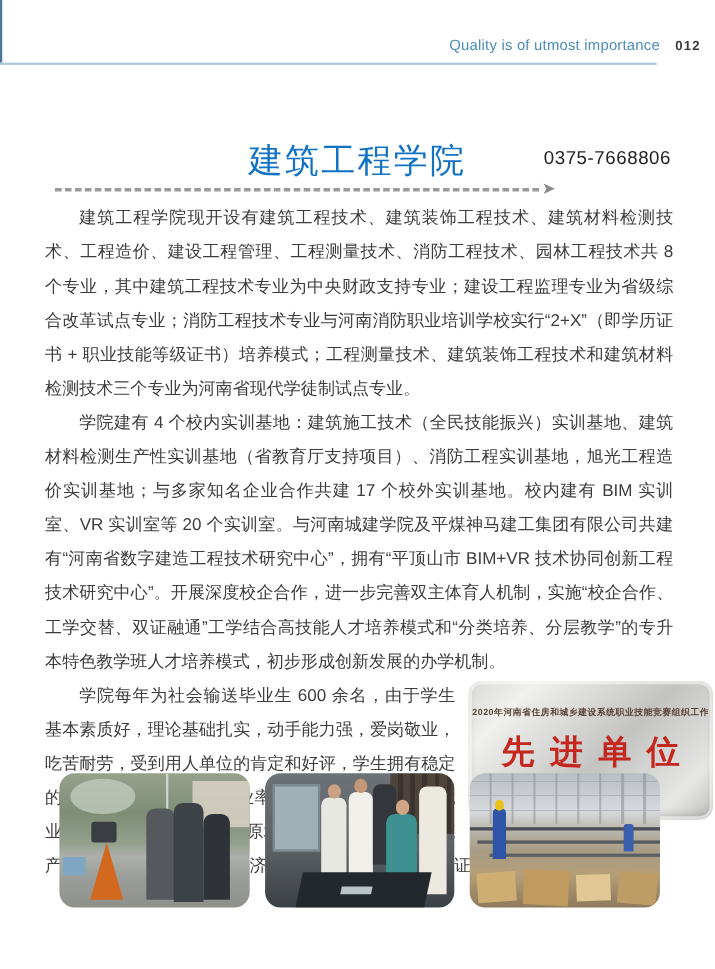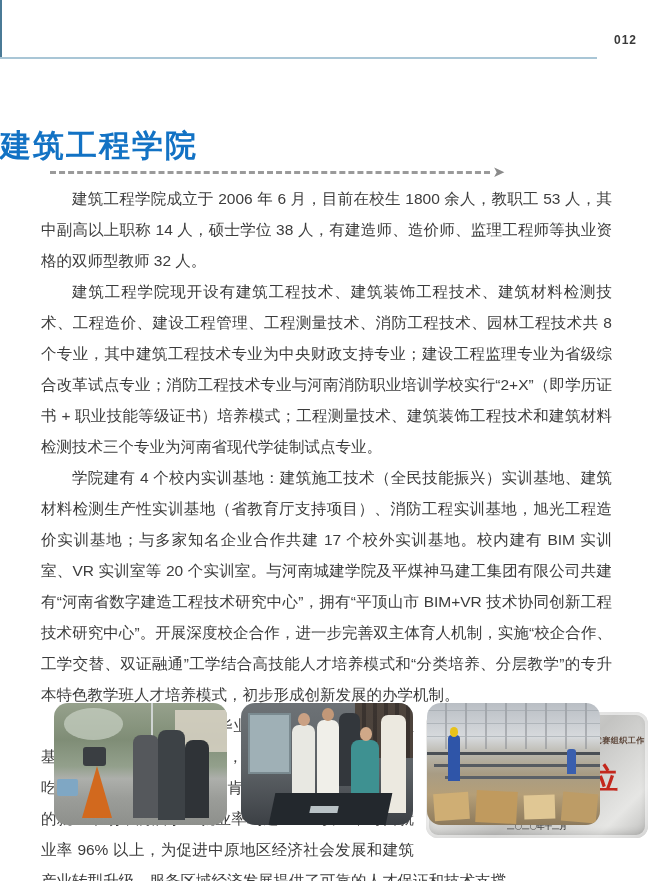--- a/index.html
+++ b/index.html
@@ -9,21 +9,21 @@
   }
   
   .edge-accent{position:absolute;left:0;top:0;width:2px;height:57px;background:#4a7a96;}
   .page-header{position:absolute;top:33px;right:13px;display:flex;align-items:baseline;gap:14px;}
   .slogan{color:#4b8cb8;font-size:13.5px;letter-spacing:.2px;}
   .page-number{color:#3a3a3a;font-size:12px;font-weight:bold;letter-spacing:1px;}
   .header-line{position:absolute;top:57px;left:0;width:597px;height:2px;background:#a9c6d6;}
   
   .title-row{position:absolute;top:124px;left:0;width:650px;height:44px;}
   .college-title{
-    width:100%;text-align:left;color:#1272c4;font-size:31px;font-weight:bold;
+    width:100%;text-align:center;color:#1272c4;font-size:31px;font-weight:normal;
     letter-spacing:2px;line-height:44px;
   }
   .phone{position:absolute;right:40px;top:10px;color:#222;font-size:17px;letter-spacing:.5px;}
   
   .dash-divider{position:absolute;top:167px;left:50px;width:455px;height:10px;display:flex;align-items:center;}
   .dashes{flex:1;border-top:3px dashed #9a9a9a;height:0;}
   .dash-arrow{color:#8a8a8a;font-size:15px;line-height:10px;margin-left:2px;}
   
   .content{
     position:absolute;left:41px;top:183px;width:571px;
@@ -87,35 +87,36 @@
   .p3-worker{left:12%;top:26%;width:7%;height:38%;background:#2f55a8;border-radius:4px 4px 0 0;}
   .p3-helmet{left:13%;top:20%;width:5%;height:8%;background:#e8c21a;border-radius:50%;}
   .p3-worker2{right:14%;top:38%;width:5%;height:20%;background:#3a5fae;border-radius:3px 3px 0 0;}
 </style>
 </head>
 <body>
 
 <div class="edge-accent"></div>
 
 <div class="page-header">
+  <span class="slogan">Quality is of utmost importance</span>
   <span class="page-number">012</span>
 </div>
 <div class="header-line"></div>
 
 <div class="title-row">
   <div class="college-title">建筑工程学院</div>
+  <div class="phone">0375-7668806</div>
 </div>
 
 <div class="dash-divider">
   <div class="dashes"></div>
   <span class="dash-arrow">➤</span>
 </div>
 
 <div class="content">
-  <p>建筑工程学院成立于 2006 年 6 月，目前在校生 1800 余人，教职工 53 人，其中副高以上职称 14 人，硕士学位 38 人，有建造师、造价师、监理工程师等执业资格的双师型教师 32 人。</p>
   <p>建筑工程学院现开设有建筑工程技术、建筑装饰工程技术、建筑材料检测技术、工程造价、建设工程管理、工程测量技术、消防工程技术、园林工程技术共 8 个专业，其中建筑工程技术专业为中央财政支持专业；建设工程监理专业为省级综合改革试点专业；消防工程技术专业与河南消防职业培训学校实行“2+X”（即学历证书 + 职业技能等级证书）培养模式；工程测量技术、建筑装饰工程技术和建筑材料检测技术三个专业为河南省现代学徒制试点专业。</p>
   <p>学院建有 4 个校内实训基地：建筑施工技术（全民技能振兴）实训基地、建筑材料检测生产性实训基地（省教育厅支持项目）、消防工程实训基地，旭光工程造价实训基地；与多家知名企业合作共建 17 个校外实训基地。校内建有 BIM 实训室、VR 实训室等 20 个实训室。与河南城建学院及平煤神马建工集团有限公司共建有“河南省数字建造工程技术研究中心”，拥有“平顶山市 BIM+VR 技术协同创新工程技术研究中心”。开展深度校企合作，进一步完善双主体育人机制，实施“校企合作、工学交替、双证融通”工学结合高技能人才培养模式和“分类培养、分层教学”的专升本特色教学班人才培养模式，初步形成创新发展的办学机制。</p>
   <p>
     <span class="plaque-photo" aria-label="2020年先进单位奖牌照片">
       <span class="plaque-top" style="position:static;">2020年河南省住房和城乡建设系统职业技能竞赛组织工作</span>
       <span class="plaque-main" style="position:static;">先进单位</span>
       <span class="plaque-issuers" style="position:static;">
         <span style="display:block;">河南省住房和城乡建设厅</span>
         <span style="display:block;">河南省建设工会委员会</span>
         <span style="display:block;">二〇二〇年十二月</span>

